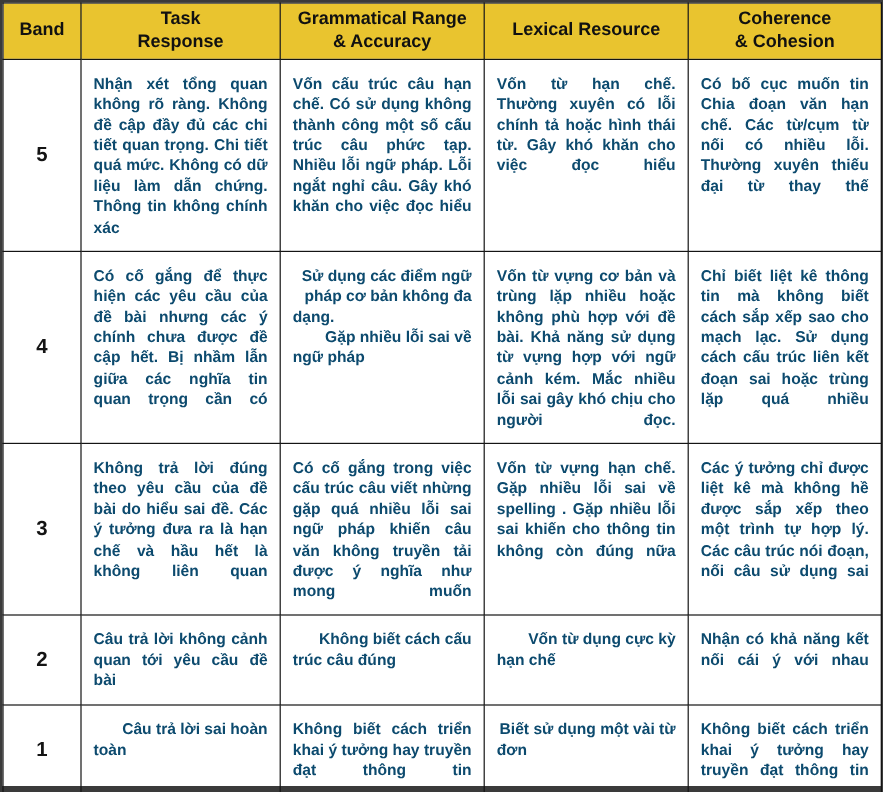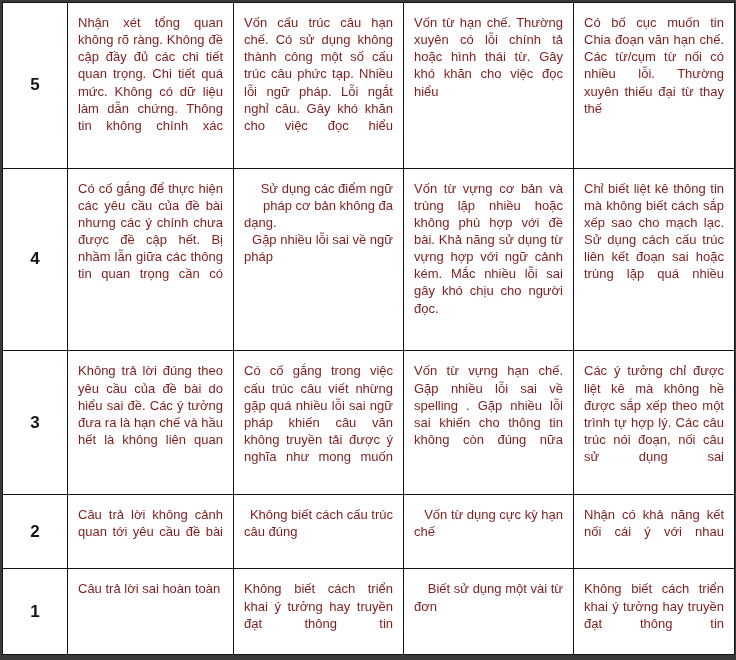--- a/index.html
+++ b/index.html
@@ -18,21 +18,21 @@
     color:#111;font-size:15px;font-weight:700;
     text-align:center;vertical-align:middle;
     white-space:pre-line;line-height:1.25;padding:4px 6px;
   }
   td.band-cell{
     text-align:center;vertical-align:middle;
     font-size:17px;font-weight:600;color:#141414;
   }
   td.cell{
     vertical-align:top;padding:11px 10px;
-    font-size:13px;font-weight:400;line-height:1.32;color:#7f1d1d;
+    font-size:13px;font-weight:700;line-height:1.32;color:#0c4a6e;
     white-space:pre-line;
   }
   .align-justify{text-align:justify;text-align-last:justify;}
   .align-left{text-align:right;text-align-last:left;padding-left:14px;}
   tr.rh{height:46px;}
   tr.r5{height:145px;}
   tr.r4{height:130px;}
   tr.r3{height:125px;}
   tr.r2{height:65px;}
   tr.r1{height:75px;}
@@ -43,32 +43,42 @@
 <div class="table-wrap">
   <table>
     <colgroup>
       <col style="width:65px">
         <col style="width:166px">
         <col style="width:170px">
         <col style="width:170px">
         <col style="width:161px">
     </colgroup>
     <tbody>
+        <tr class="rh">
+      <th>Band</th>
+      <th>Task
+Response</th>
+      <th>Grammatical Range
+&amp; Accuracy</th>
+      <th>Lexical Resource</th>
+      <th>Coherence
+&amp; Cohesion</th>
+    </tr>
 
     <tr class="r5">
       <td class="band-cell">5</td>
       <td class="cell align-justify">Nhận xét tổng quan không rõ ràng. Không đề cập đầy đủ các chi tiết quan trọng. Chi tiết quá mức. Không có dữ liệu làm dẫn chứng. Thông tin không chính xác</td>
       <td class="cell align-justify">Vốn cấu trúc câu hạn chế. Có sử dụng không thành công một số cấu trúc câu phức tạp. Nhiều lỗi ngữ pháp. Lỗi ngắt nghỉ câu. Gây khó khăn cho việc đọc hiểu</td>
       <td class="cell align-justify">Vốn từ hạn chế. Thường xuyên có lỗi chính tả hoặc hình thái từ. Gây khó khăn cho việc đọc hiểu</td>
       <td class="cell align-justify">Có bố cục muốn tin Chia đoạn văn hạn chế. Các từ/cụm từ nối có nhiều lỗi. Thường xuyên thiếu đại từ thay thế</td>
     </tr>
 
     <tr class="r4">
       <td class="band-cell">4</td>
-      <td class="cell align-justify">Có cố gắng để thực hiện các yêu cầu của đề bài nhưng các ý chính chưa được đề cập hết. Bị nhầm lẫn giữa các thông tin quan trọng cần có</td>
+      <td class="cell align-justify">Có cố gắng để thực hiện các yêu cầu của đề bài nhưng các ý chính chưa được đề cập hết. Bị nhầm lẫn giữa các nghĩa tin quan trọng cần có</td>
       <td class="cell align-left">Sử dụng các điểm ngữ pháp cơ bản không đa dạng.
 Gặp nhiều lỗi sai về ngữ pháp</td>
       <td class="cell align-justify">Vốn từ vựng cơ bản và trùng lặp nhiều hoặc không phù hợp với đề bài. Khả năng sử dụng từ vựng hợp với ngữ cảnh kém. Mắc nhiều lỗi sai gây khó chịu cho người đọc.</td>
       <td class="cell align-justify">Chỉ biết liệt kê thông tin mà không biết cách sắp xếp sao cho mạch lạc. Sử dụng cách cấu trúc liên kết đoạn sai hoặc trùng lặp quá nhiều</td>
     </tr>
 
     <tr class="r3">
       <td class="band-cell">3</td>
       <td class="cell align-justify">Không trả lời đúng theo yêu cầu của đề bài do hiểu sai đề. Các ý tưởng đưa ra là hạn chế và hầu hết là không liên quan</td>
       <td class="cell align-justify">Có cố gắng trong việc cấu trúc câu viết nhừng gặp quá nhiều lỗi sai ngữ pháp khiến câu văn không truyền tải được ý nghĩa như mong muốn</td>

